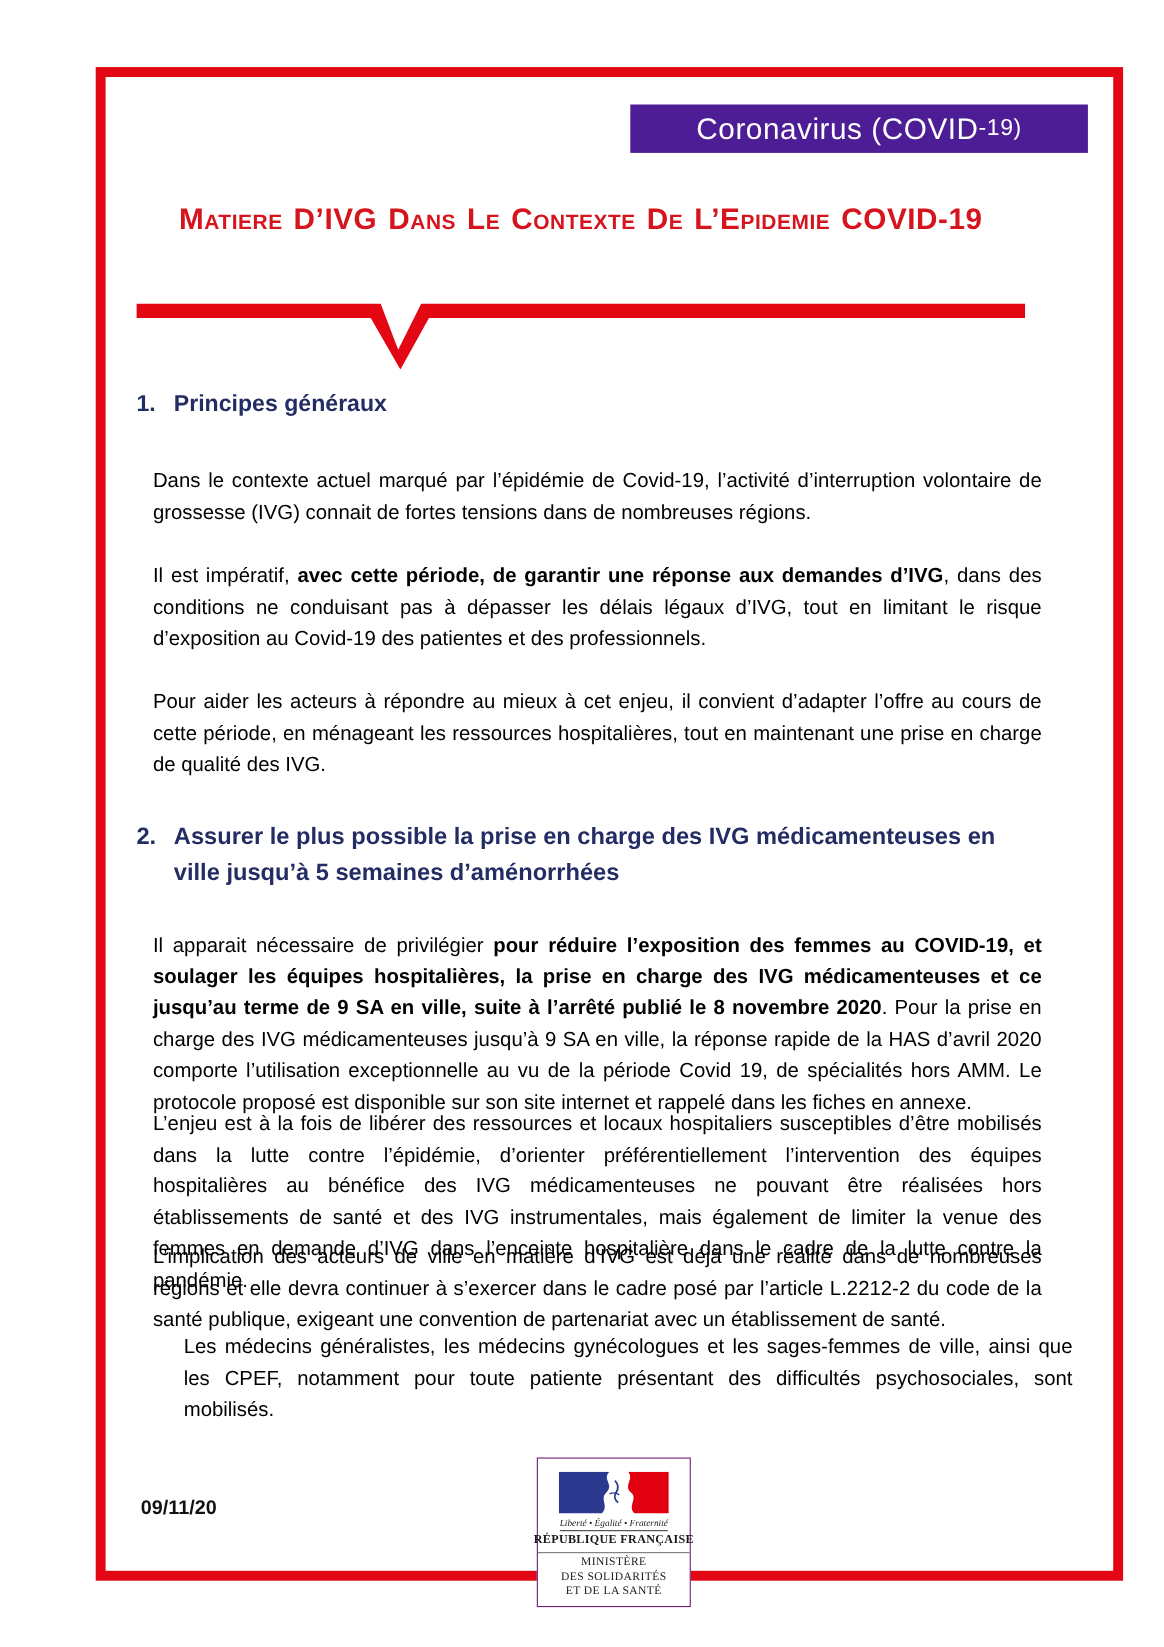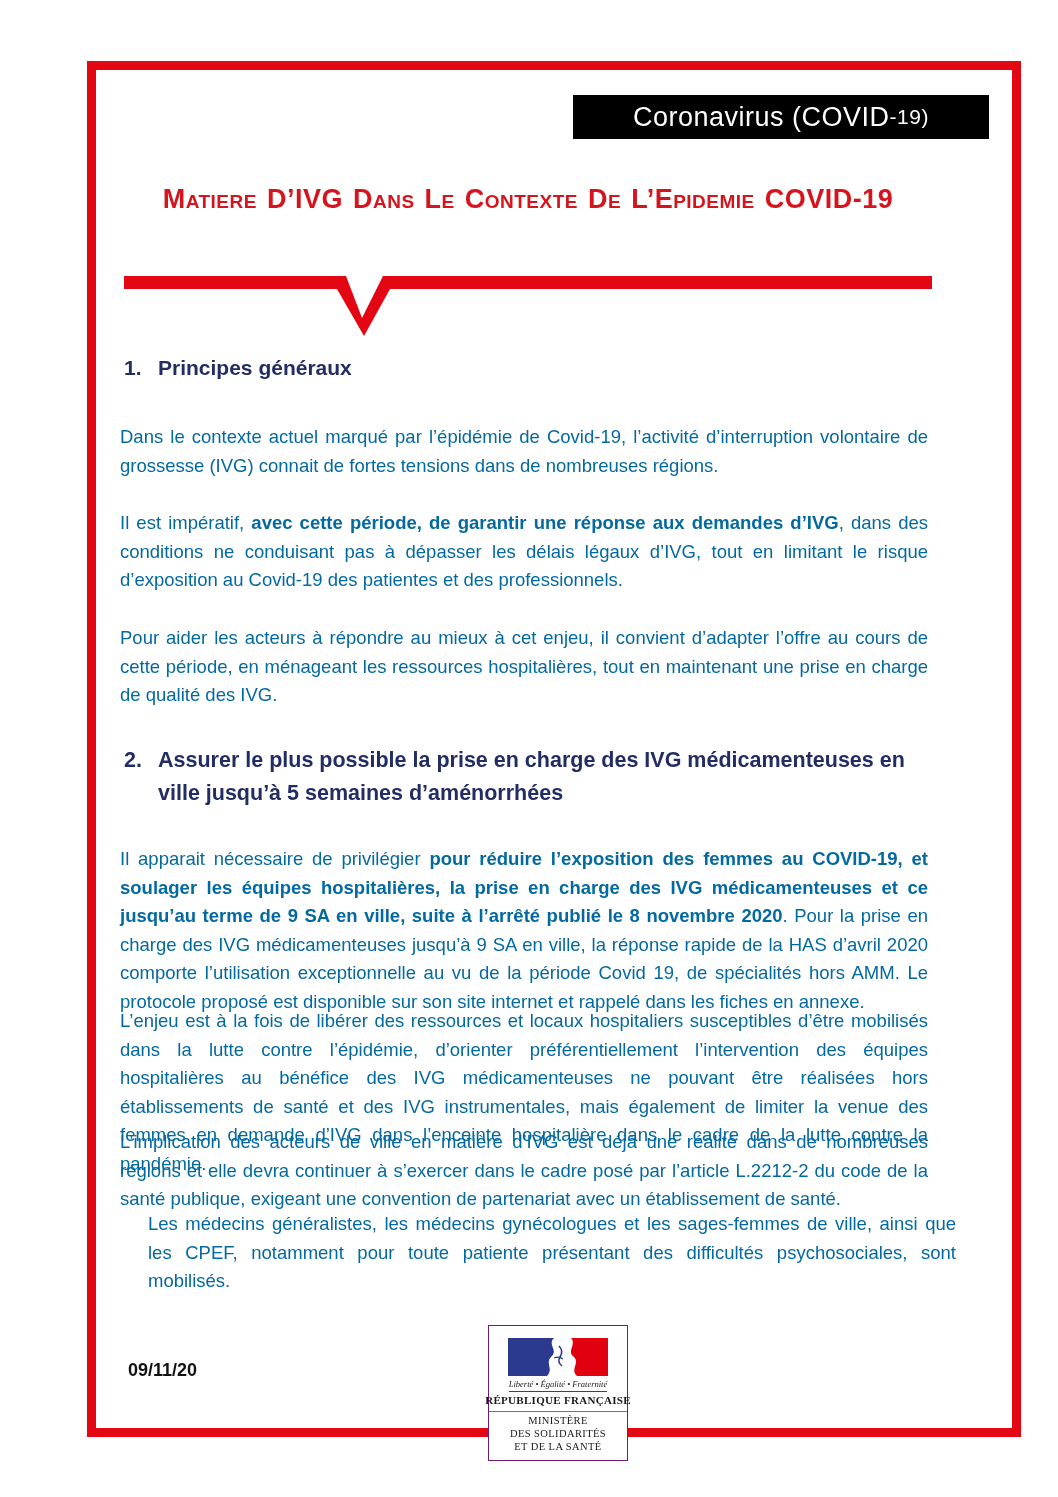--- a/index.html
+++ b/index.html
@@ -6,42 +6,42 @@
   body{
     width:1058px;height:1497px;position:relative;background:#ffffff;
     font-family:"Liberation Sans", sans-serif;overflow:hidden;
   }
   .frame{
     position:absolute;left:87px;top:61px;width:934px;height:1376px;
     border:9px solid #e30613;box-sizing:border-box;background:transparent;
   }
   .banner{
     position:absolute;left:573px;top:95px;width:416px;height:44px;
-    background:#000000;color:#ffffff;display:flex;align-items:center;justify-content:center;
+    background:#4c1d95;color:#ffffff;display:flex;align-items:center;justify-content:center;
     font-size:27px;letter-spacing:0.5px;
   }
   .banner .small{font-size:21px;}
   .doc-title{
     position:absolute;left:124px;top:180px;width:808px;
     color:#d6141e;font-weight:700;font-variant:small-caps;
     font-size:27px;line-height:38px;letter-spacing:0.5px;
   }
   .doc-title .l1{text-align:justify;text-align-last:justify;}
   .doc-title .l2{text-align:center;word-spacing:2px;}
   .divider{position:absolute;left:124px;top:276px;width:808px;height:62px;}
   .h-sec{
     position:absolute;left:124px;width:812px;display:flex;
     color:#232d64;font-weight:700;
   }
   .h-sec .num{flex:0 0 34px;}
   .h1{top:356px;font-size:21px;}
   .h2{top:744px;font-size:21.5px;line-height:33px;}
   .para{
-    position:absolute;left:120px;width:808px;
-    color:#0369a1;font-size:18.5px;line-height:28.5px;text-align:justify;
+    position:absolute;left:139px;width:808px;
+    color:#000000;font-size:18.5px;line-height:28.5px;text-align:justify;
   }
   .para .b{font-weight:700;}
   .p1{top:423px;}
   .p2{top:509px;}
   .p3{top:624px;}
   .p4{top:845px;}
   .p5{top:1007px;}
   .p6{top:1128px;}
   .p7{top:1210px;margin-left:28px;}
   .date{

